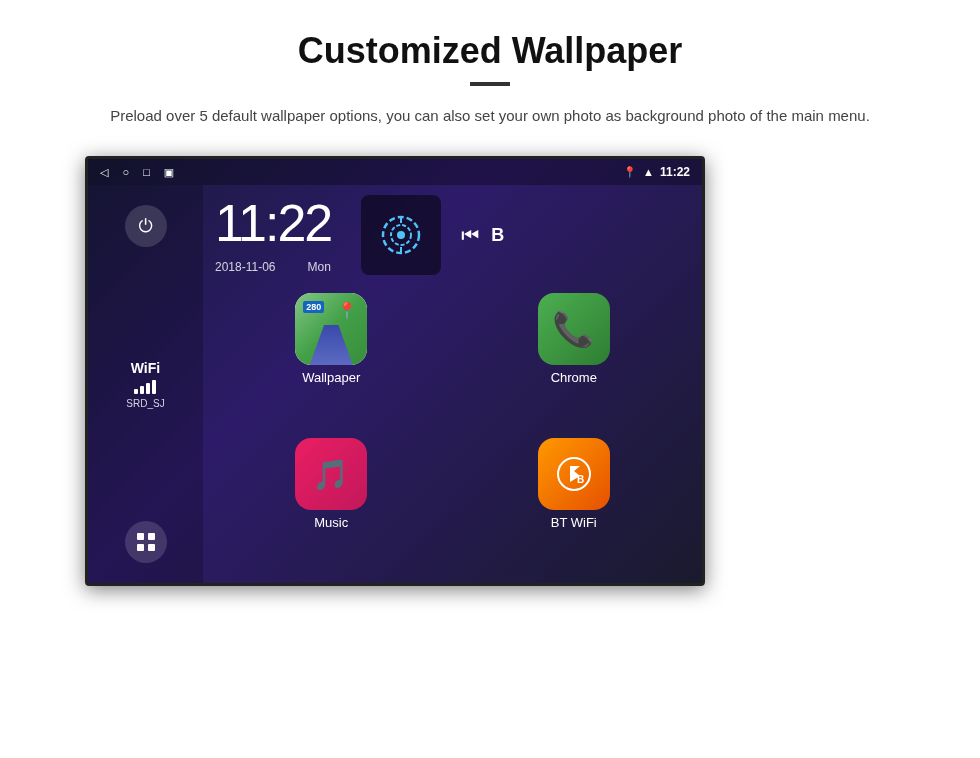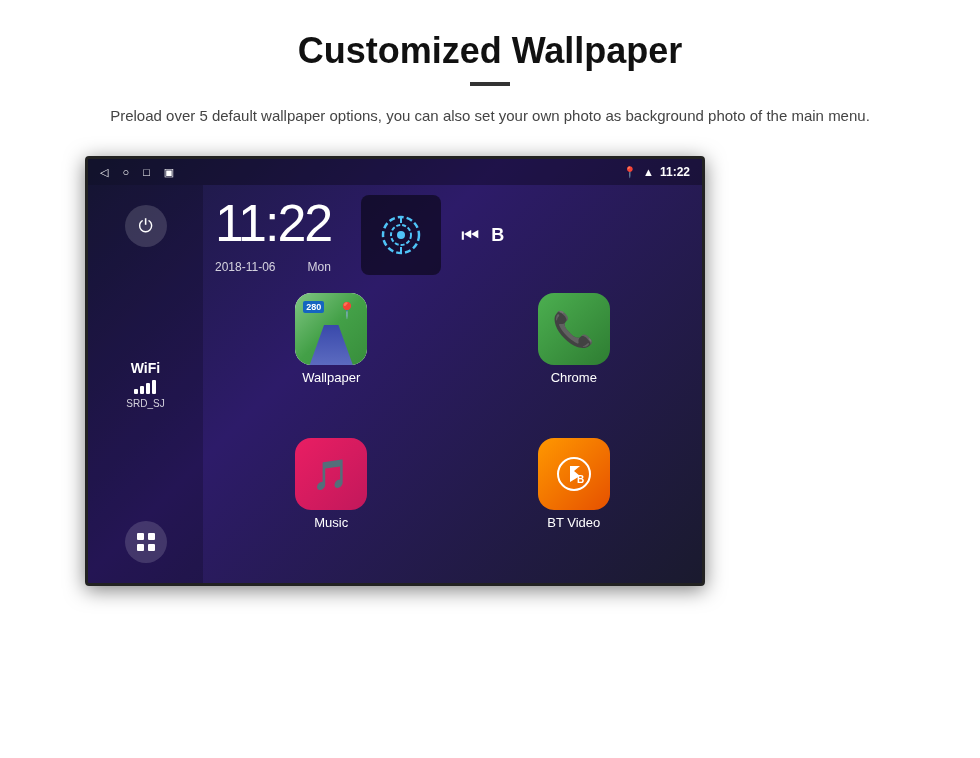--- a/index.html
+++ b/index.html
@@ -490,21 +490,21 @@
             </div>
 
             <div class="app-item">
               <div class="app-icon bt-icon">
                 <svg width="36" height="36" viewBox="0 0 36 36">
                   <circle cx="18" cy="18" r="16" fill="none" stroke="white" stroke-width="2"></circle>
                   <path d="M14 10 L14 26 L24 20 L18 15 L24 10 Z" fill="white"></path>
                   <text x="21" y="27" font-size="10" fill="white" font-weight="bold">B</text>
                 </svg>
               </div>
-              <span class="app-label">BT Video</span>
+              <span class="app-label">BT WiFi</span>
             </div>
 
 
 
           </div>
         </div>
       </div>
 
       <div class="wallpaper-previews">
 

